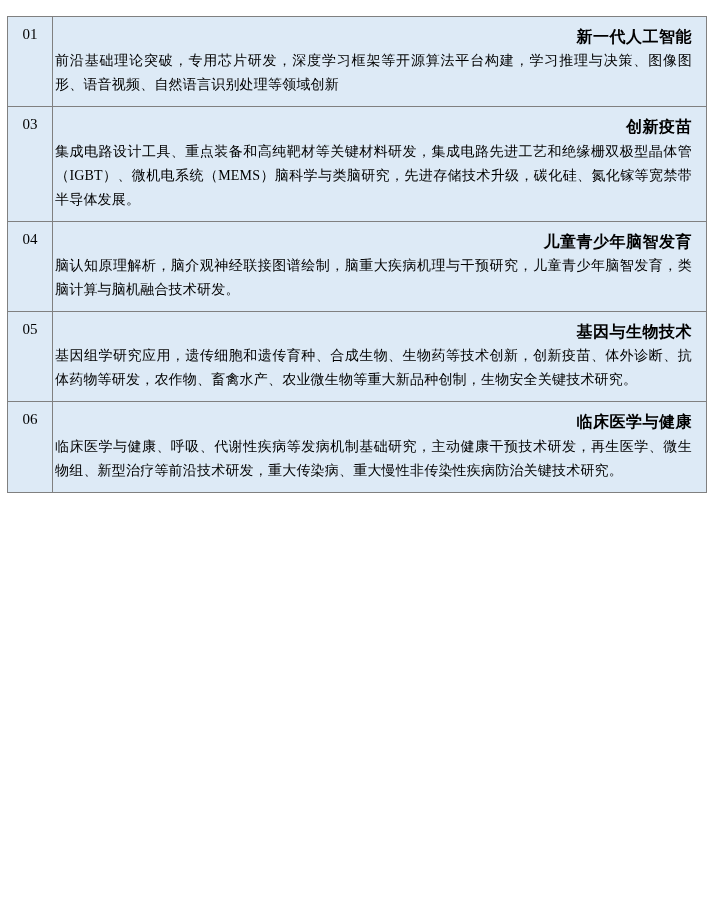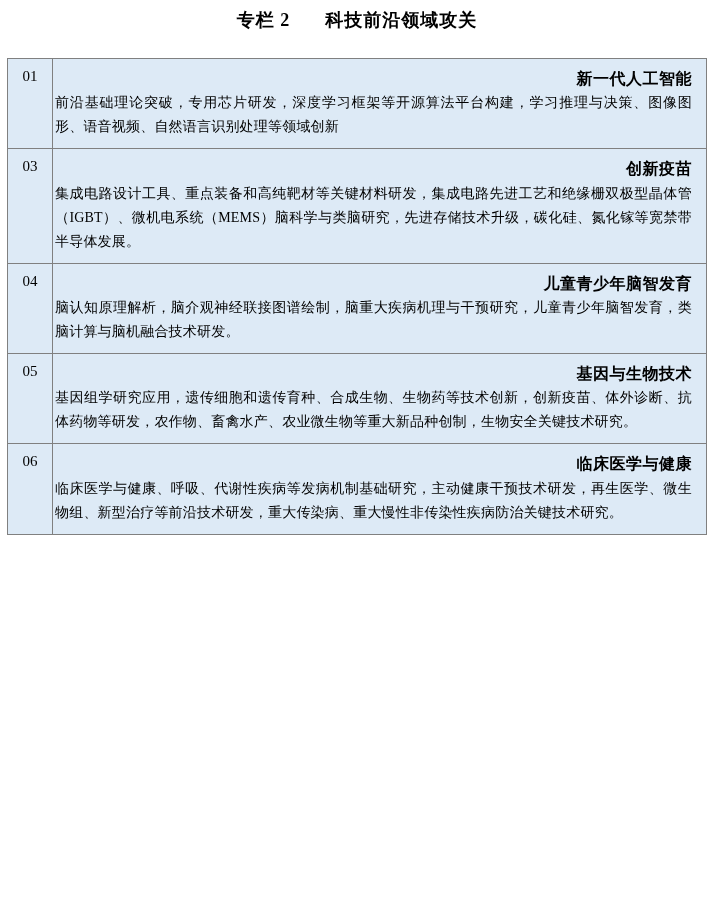--- a/index.html
+++ b/index.html
@@ -74,26 +74,20 @@
     text-justify: inter-ideograph;
     letter-spacing: 0.2px;
     margin-top: 1px;
   }
 </style>
 </head>
 <body>
 
 <div class="page">
 
-  <div class="box-title">
-    <span class="t-prefix">专栏</span>
-    <span class="t-num">2</span>
-    <span class="t-gap"></span>
-    <span class="t-text">科技前沿领域攻关</span>
-  </div>
 
   <table class="items">
     <tbody>
       <tr>
         <td class="num-cell">01</td>
         <td class="body-cell">
           <div class="item-head">新一代人工智能</div>
           <div class="item-text">前沿基础理论突破，专用芯片研发，深度学习框架等开源算法平台构建，学习推理与决策、图像图形、语音视频、自然语言识别处理等领域创新</div>
         </td>
       </tr>

